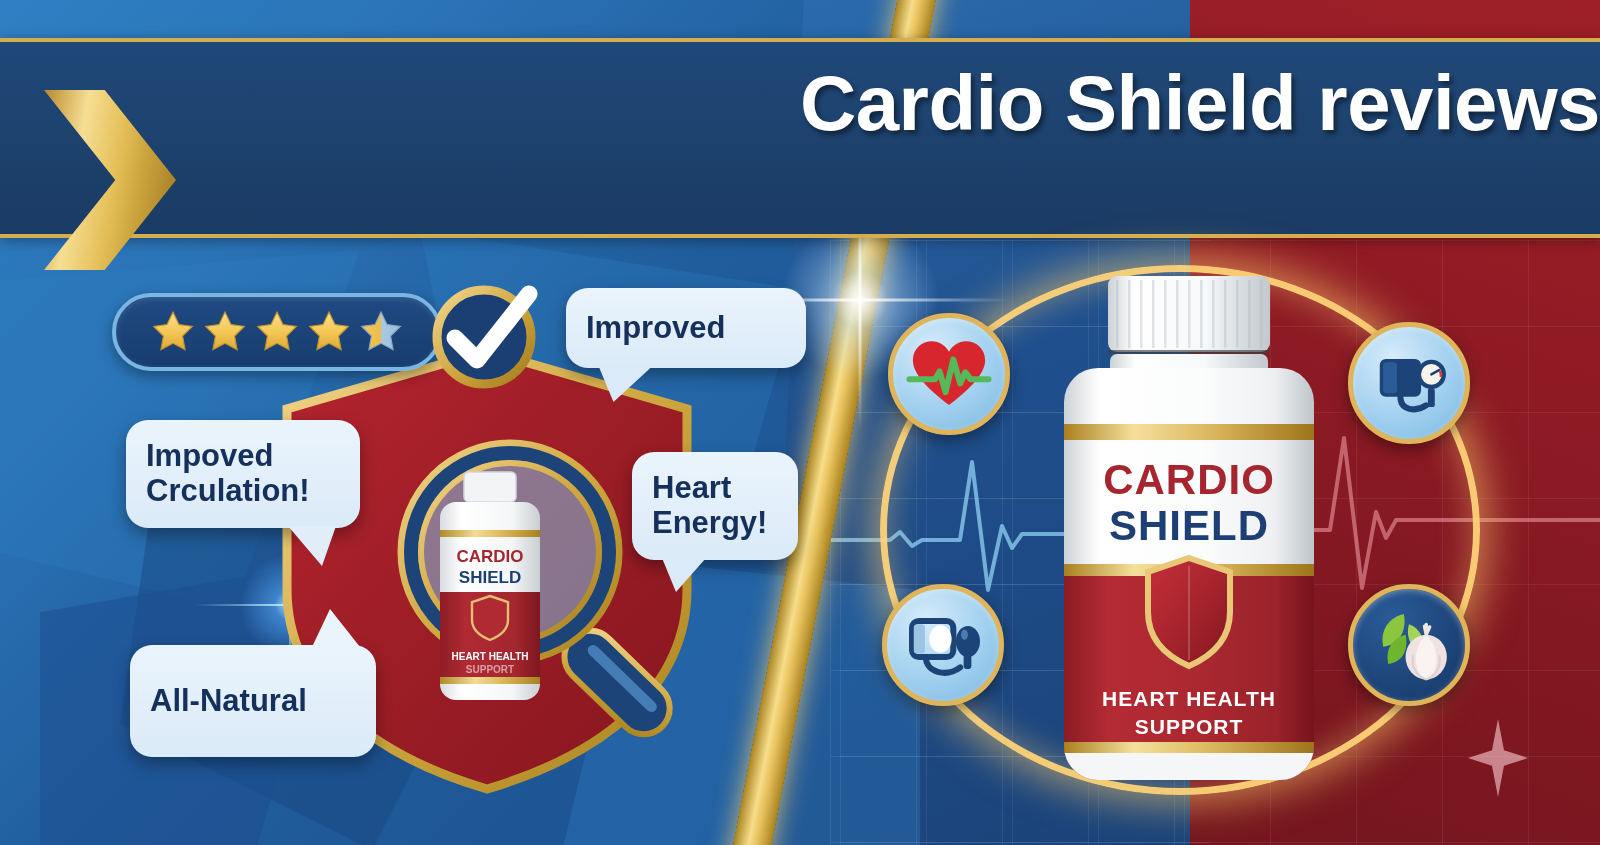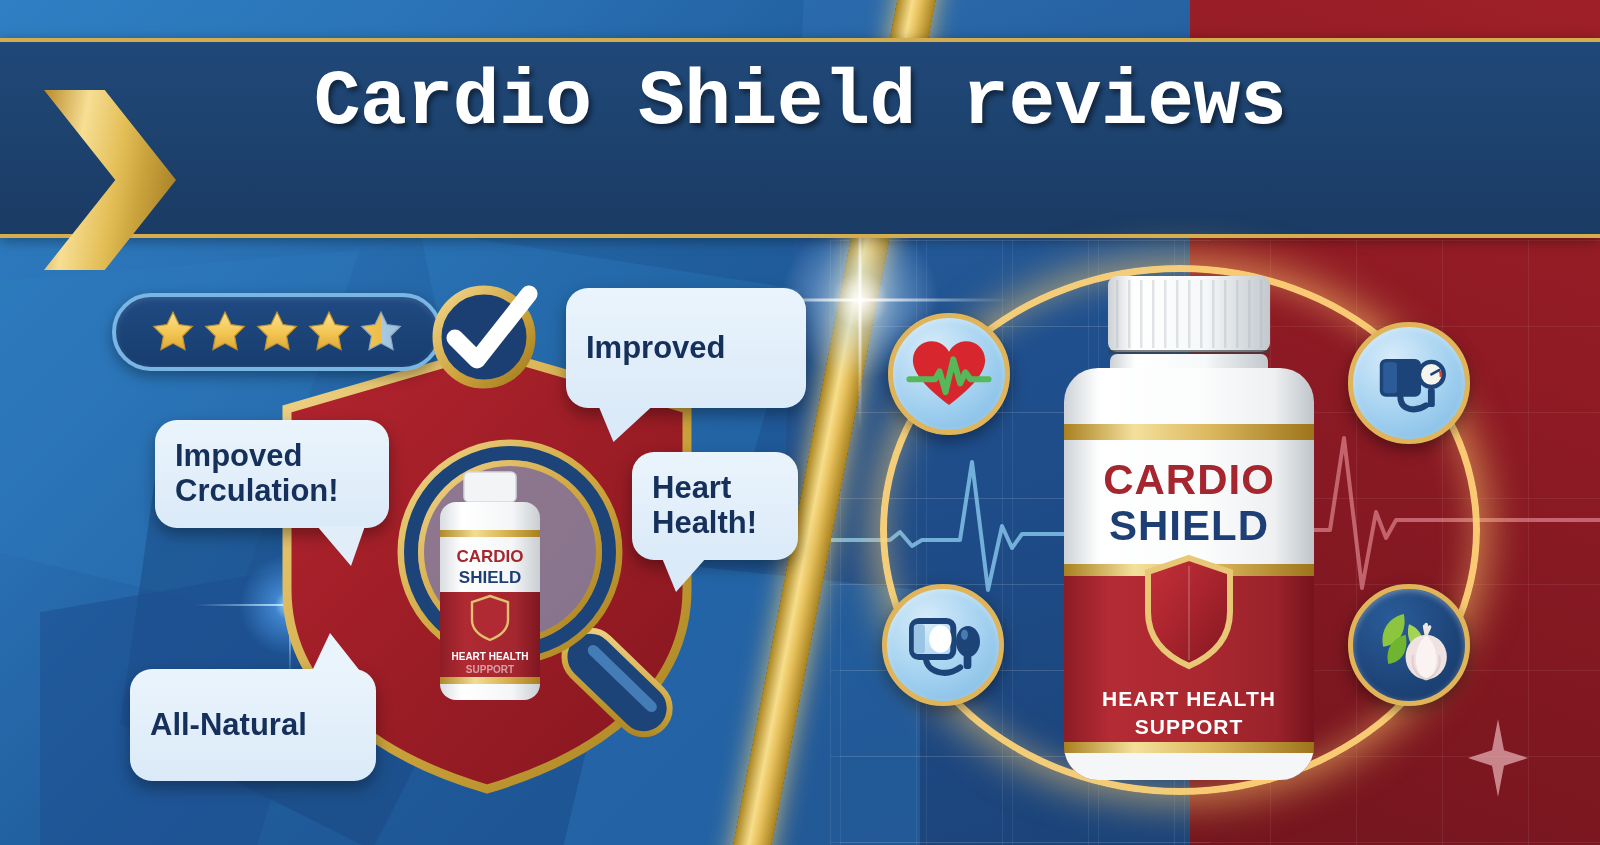--- a/index.html
+++ b/index.html
@@ -116,21 +116,22 @@
   .header-chevron {
     position:absolute; left:44px; top:48px; width:132px; height:180px;
     background:linear-gradient(100deg,#b8892a 0%,#f6de94 28%,#e5c059 52%,#caa23c 70%,#9c7520 100%);
     clip-path: polygon(0 0, 46% 0, 100% 50%, 46% 100%, 0 100%, 54% 50%);
     filter:drop-shadow(2px 3px 4px rgba(0,0,0,.35));
   }
   .header-text { position:absolute; left:0; top:58px; width:1600px; text-align:center; }
   .title {
     font-size:78px; font-weight:bold; color:#ffffff; letter-spacing:-0.5px;
     text-shadow:3px 4px 5px rgba(0,0,0,.45);
-    font-family:Liberation Mono, monospace;
+    font-family:Liberation Sans, sans-serif;
+    text-align:right;
   }
   .subtitle {
     margin-top:4px;
     font-size:43px; font-weight:bold; color:#f4f8fc; letter-spacing:.2px;
     text-shadow:2px 3px 4px rgba(0,0,0,.40);
   }
 
   
   .rating-bar {
     position:absolute; left:112px; top:293px; width:330px; height:78px;
@@ -166,47 +167,47 @@
     color:#16305c; font-weight:bold;
     line-height:1.12;
     box-shadow:0 7px 16px rgba(0,0,0,.35);
     display:flex; flex-direction:column; justify-content:center;
     padding:14px 20px;
   }
   .bubble-tail {
     position:absolute; width:0; height:0;
   }
   #bubble-improved-circulation {
-    left:566px; top:288px; width:240px; height:120px; font-size:31px;
+    left:566px; top:288px; width:240px; height:80px; font-size:31px;
     text-align:left;
   }
   #bubble-improved-circulation .bubble-tail {
     left:30px; bottom:-34px;
     border-left:20px solid transparent; border-right:34px solid transparent;
     border-top:36px solid #dbeaf8;
     transform:skewX(-8deg);
   }
   #bubble-impoved-crculation {
-    left:126px; top:420px; width:234px; height:108px; font-size:31px;margin-left:29px;
+    left:126px; top:420px; width:234px; height:108px; font-size:31px;
   }
   #bubble-impoved-crculation .bubble-tail {
     right:24px; bottom:-38px;
     border-left:34px solid transparent; border-right:14px solid transparent;
     border-top:40px solid #e1edf8;
   }
   #bubble-more-energy {
     left:632px; top:452px; width:166px; height:108px; font-size:31px;
   }
   #bubble-more-energy .bubble-tail {
     left:30px; bottom:-32px;
     border-left:14px solid transparent; border-right:30px solid transparent;
     border-top:34px solid #dbeaf8;
   }
   #bubble-all-natural {
-    left:130px; top:669px; width:246px; height:112px; font-size:31px;
+    left:130px; top:645px; width:246px; height:112px; font-size:31px;
   }
   #bubble-all-natural .bubble-tail {
     right:16px; top:-36px;
     border-left:18px solid transparent; border-right:30px solid transparent;
     border-bottom:38px solid #eaf4fc;
   }
 
   
   .glow-ring {
     position:absolute; left:880px; top:265px; width:600px; height:530px;
@@ -387,21 +388,21 @@
   </div>
 
   <div class="bubble" id="bubble-impoved-crculation">
     <span>Impoved</span>
     <span>Crculation!</span>
     <span class="bubble-tail"></span>
   </div>
 
   <div class="bubble" id="bubble-more-energy">
     <span>Heart</span>
-    <span>Health!</span>
+    <span>Energy!</span>
     <span class="bubble-tail"></span>
   </div>
 
   <div class="bubble" id="bubble-all-natural">
     <span>All-Natural</span>
     <span class="bubble-tail"></span>
   </div>
 
   <div class="glow-ring"></div>
 

